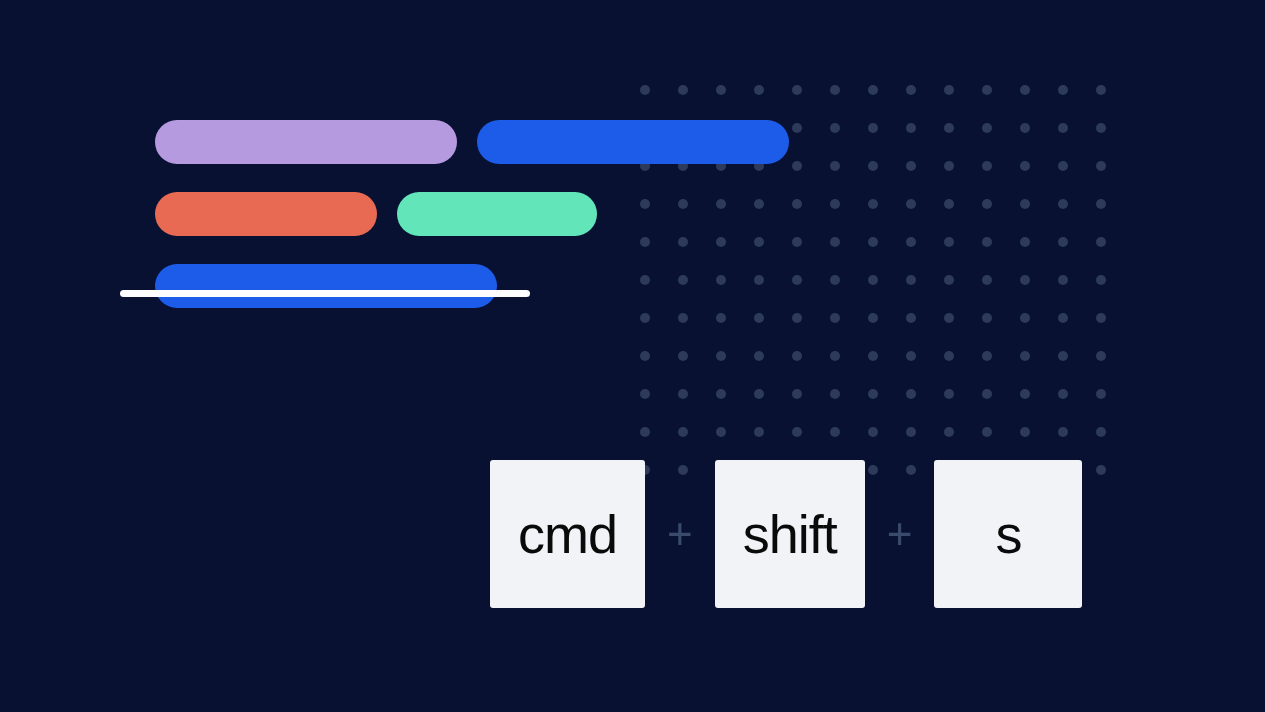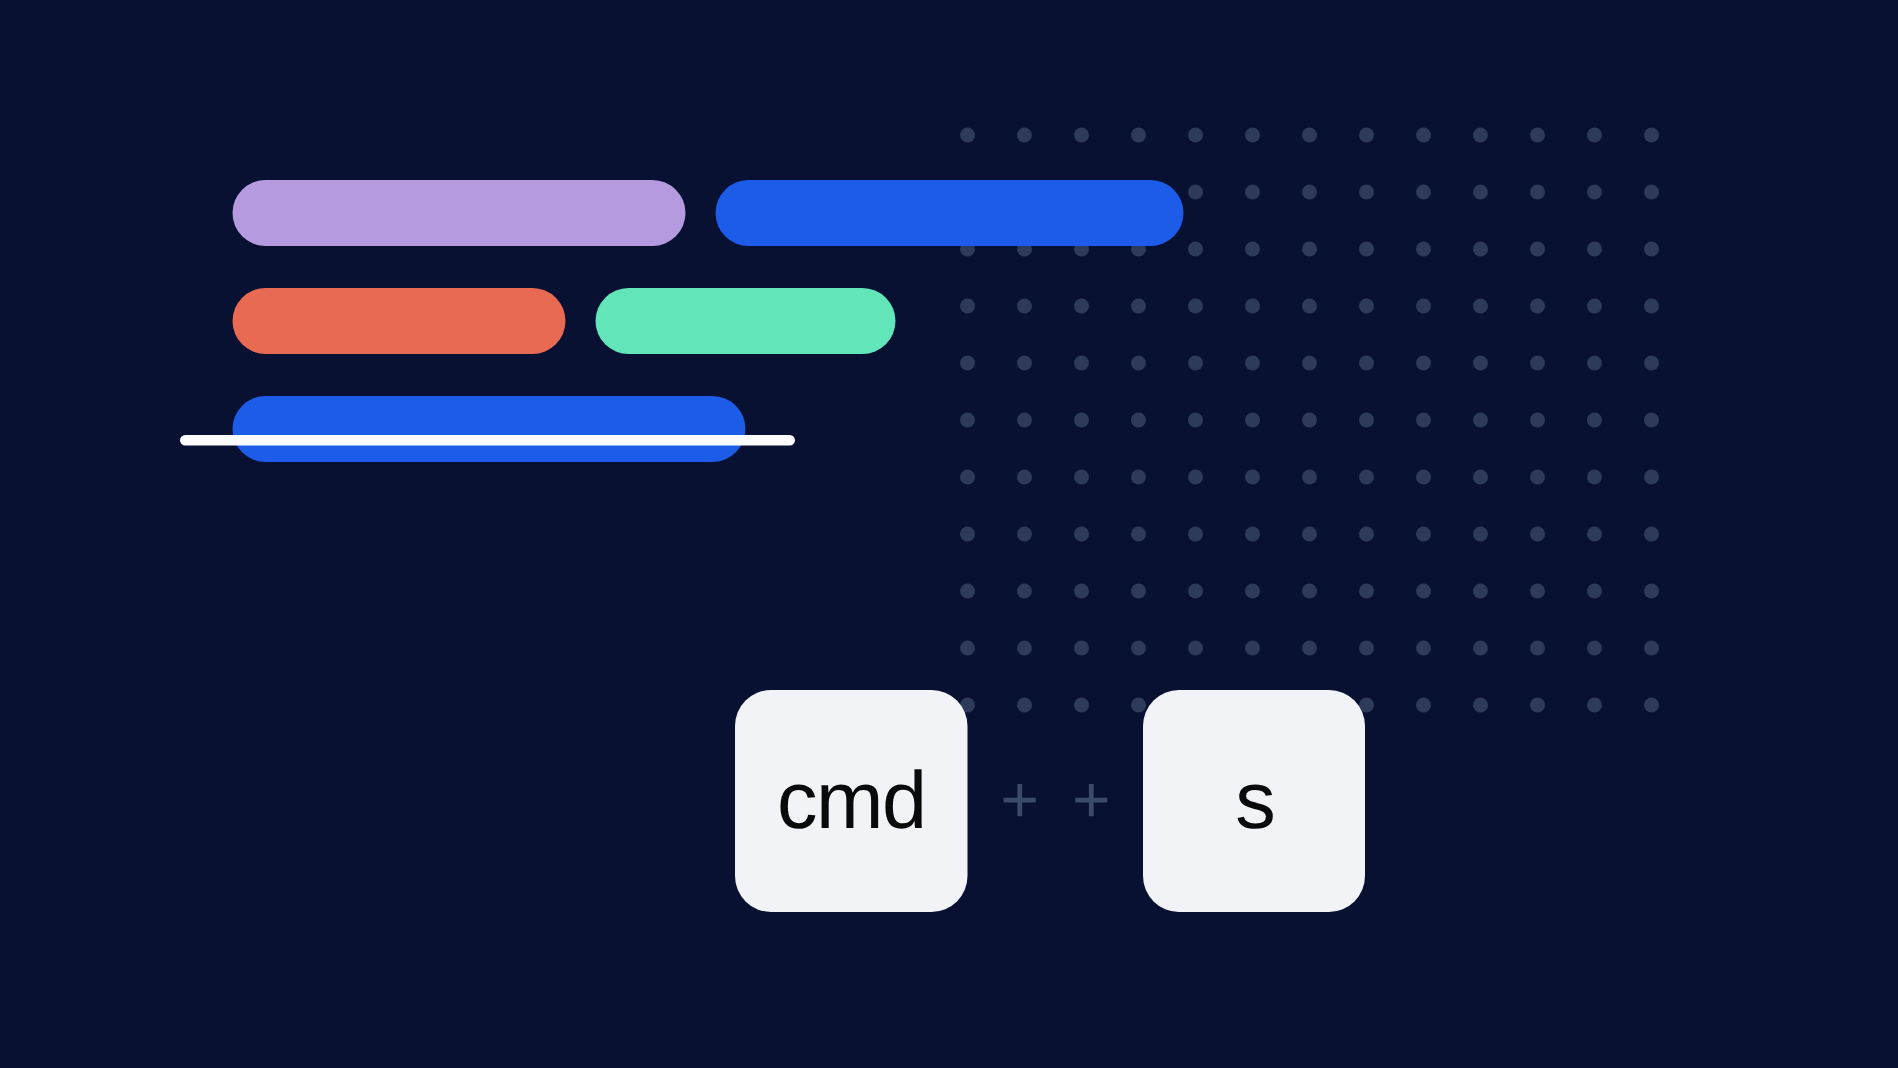--- a/index.html
+++ b/index.html
@@ -55,21 +55,21 @@
   .shortcut {
     position: absolute;
     top: 460px;
     left: 490px;
     display: flex;
     align-items: center;
     gap: 22px;
   }
   .keycap {
     background: #f2f3f7;
-    border-radius: 24px;
+    border-radius: 3px;
     height: 148px;
     min-width: 148px;
     display: flex;
     align-items: center;
     justify-content: center;
     font-size: 54px;
     color: #0a0a0a;
     padding: 0 28px;
     font-weight: 400;
     letter-spacing: -1px;
@@ -235,15 +235,16 @@
     <div class="bar" style="background: rgb(232, 106, 82); left: 0px; top: 72px; width: 222px;"></div>
     <div class="bar" style="background: rgb(98, 229, 184); left: 242px; top: 72px; width: 200px;"></div>
     <div class="bar" style="background: rgb(29, 92, 232); left: 0px; top: 144px; width: 342px;"></div>
   </div>
 
 <div class="cursor-line" id="cursor-line" style="left: 120px; top: 290px; width: 410px;"></div>
 
 <div class="shortcut">
   <div class="keycap">cmd</div>
   <div class="plus">+</div>
+  <div class="keycap">shift</div>
   <div class="plus">+</div>
   <div class="keycap">s</div>
 </div>
 
 </body></html>

